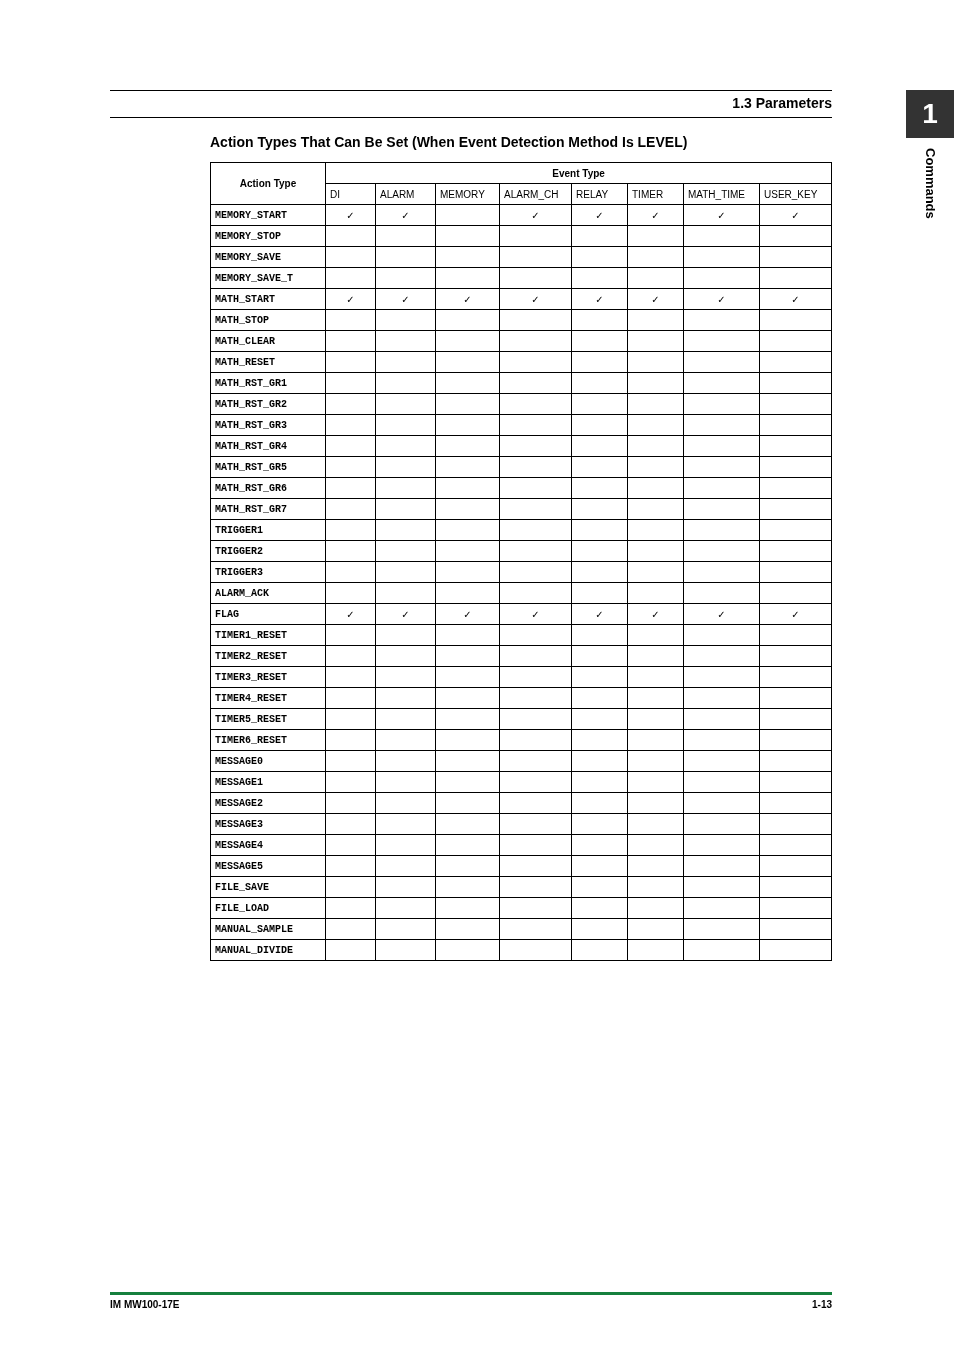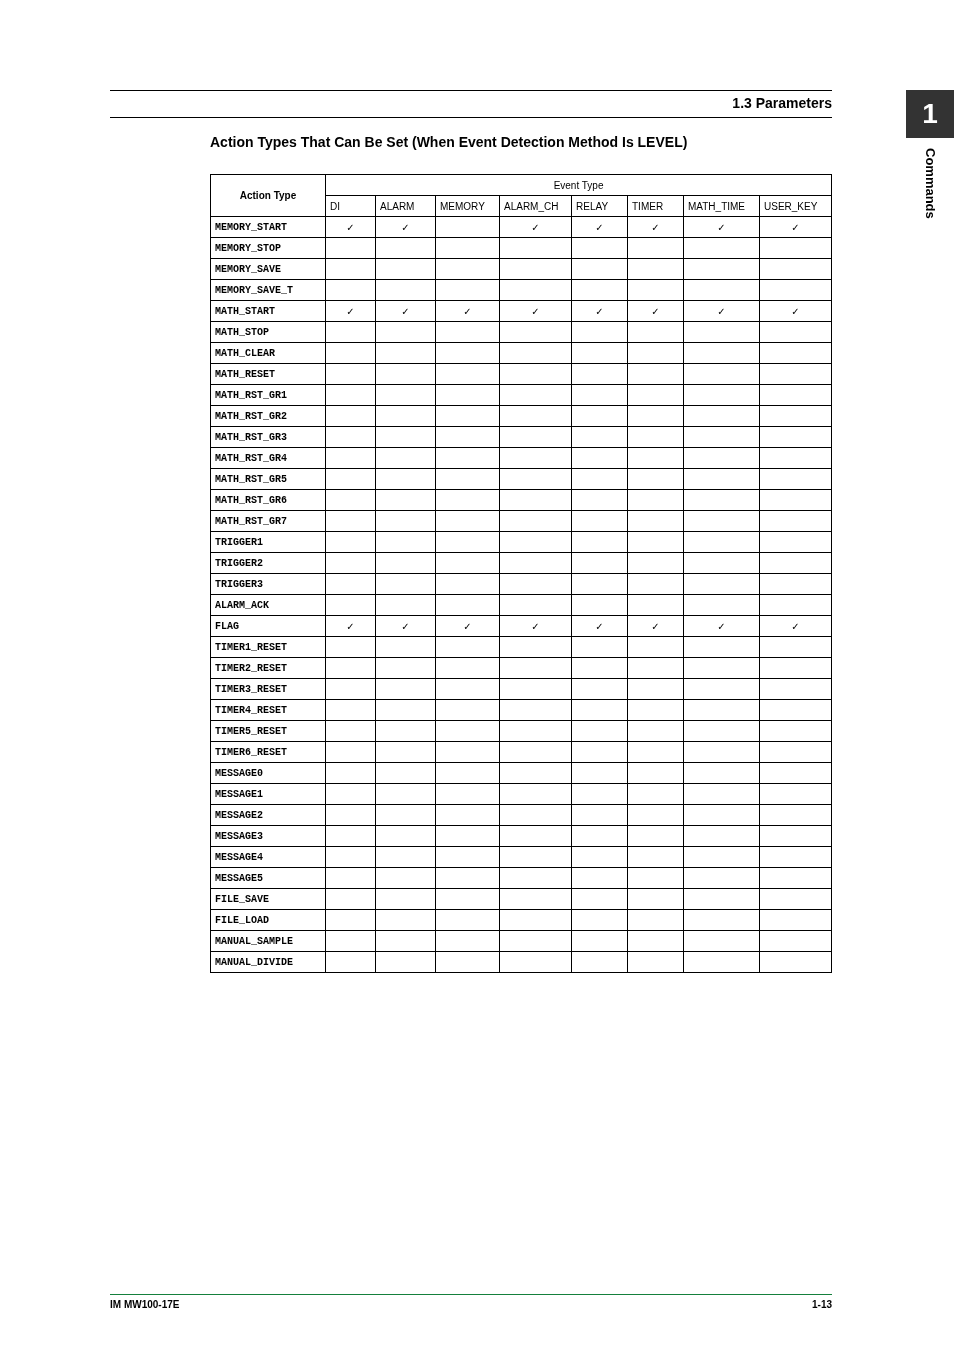--- a/index.html
+++ b/index.html
@@ -2,37 +2,37 @@
 <html><head>
 <meta charset="utf-8">
 <style>
   * { box-sizing: border-box; margin: 0; padding: 0; }
   html, body { width: 954px; height: 1350px; background: #fff; font-family: Arial, Helvetica, sans-serif; color: #000; }
   .page { position: relative; width: 954px; height: 1350px; }
   .content { position: absolute; left: 110px; top: 90px; width: 722px; }
   .header-line { border-top: 1px solid #000; }
   .section-header { font-size: 14px; font-weight: bold; text-align: right; padding: 4px 0 6px 0; }
   .header-line2 { border-top: 1px solid #000; margin-bottom: 16px; }
-  .title { font-size: 14px; font-weight: bold; margin-bottom: 24px; padding-left: 100px; }
+  .title { font-size: 14px; font-weight: bold; margin-bottom: 12px; padding-left: 100px; }
 
   table.grid { border-collapse: collapse; margin-left: 100px; width: 622px; table-layout: fixed; }
   table.grid th, table.grid td { border: 1px solid #000; font-size: 10px; padding: 3px 4px; height: 21px; }
   .col-action { width: 115px; text-align: left; font-family: "Courier New", monospace; font-weight: bold; font-size: 11px; margin-top: 21px; }
   th.col-action-h { width: 130px; text-align: center; font-family: Arial, sans-serif; font-weight: bold; font-size: 11px; }
-  th.et-head { font-weight: normal; font-size: 11px; }
+  th.et-head { font-weight: bold; font-size: 11px; }
   th.col-head { font-weight: normal; text-align: left; font-size: 9px; }
   td.chk { text-align: center; font-size: 12px; }
 
   .legend { font-size: 10px; font-weight: bold; text-align: right; margin-top: 6px; margin-left: 100px; width: 622px; }
 
   .side-tab { position: absolute; right: 0; top: 90px; width: 48px; }
   .tab-box { width: 48px; height: 48px; background: #333; color: #fff; font-size: 28px; font-weight: bold; display: flex; align-items: center; justify-content: center; }
   .tab-text { writing-mode: vertical-rl; font-size: 13px; font-weight: bold; padding-top: 10px; margin: 0 auto; }
 
-  .footer { position: absolute; left: 110px; bottom: 40px; width: 722px; border-top: 1px solid #15803d; padding-top: 4px; font-size: 10px; display: flex; justify-content: space-between; font-weight: bold; }
+  .footer { position: absolute; left: 110px; bottom: 40px; width: 722px; border-top: 3px solid #15803d; padding-top: 4px; font-size: 10px; display: flex; justify-content: space-between; font-weight: bold; }
 </style>
 </head>
 <body>
 
 <div class="page">
   <div class="content">
     <div class="header-line"></div>
     <div class="section-header">1.3  Parameters</div>
     <div class="header-line2"></div>
     <div class="title">Action Types That Can Be Set (When Event Detection Method Is LEVEL)</div>

